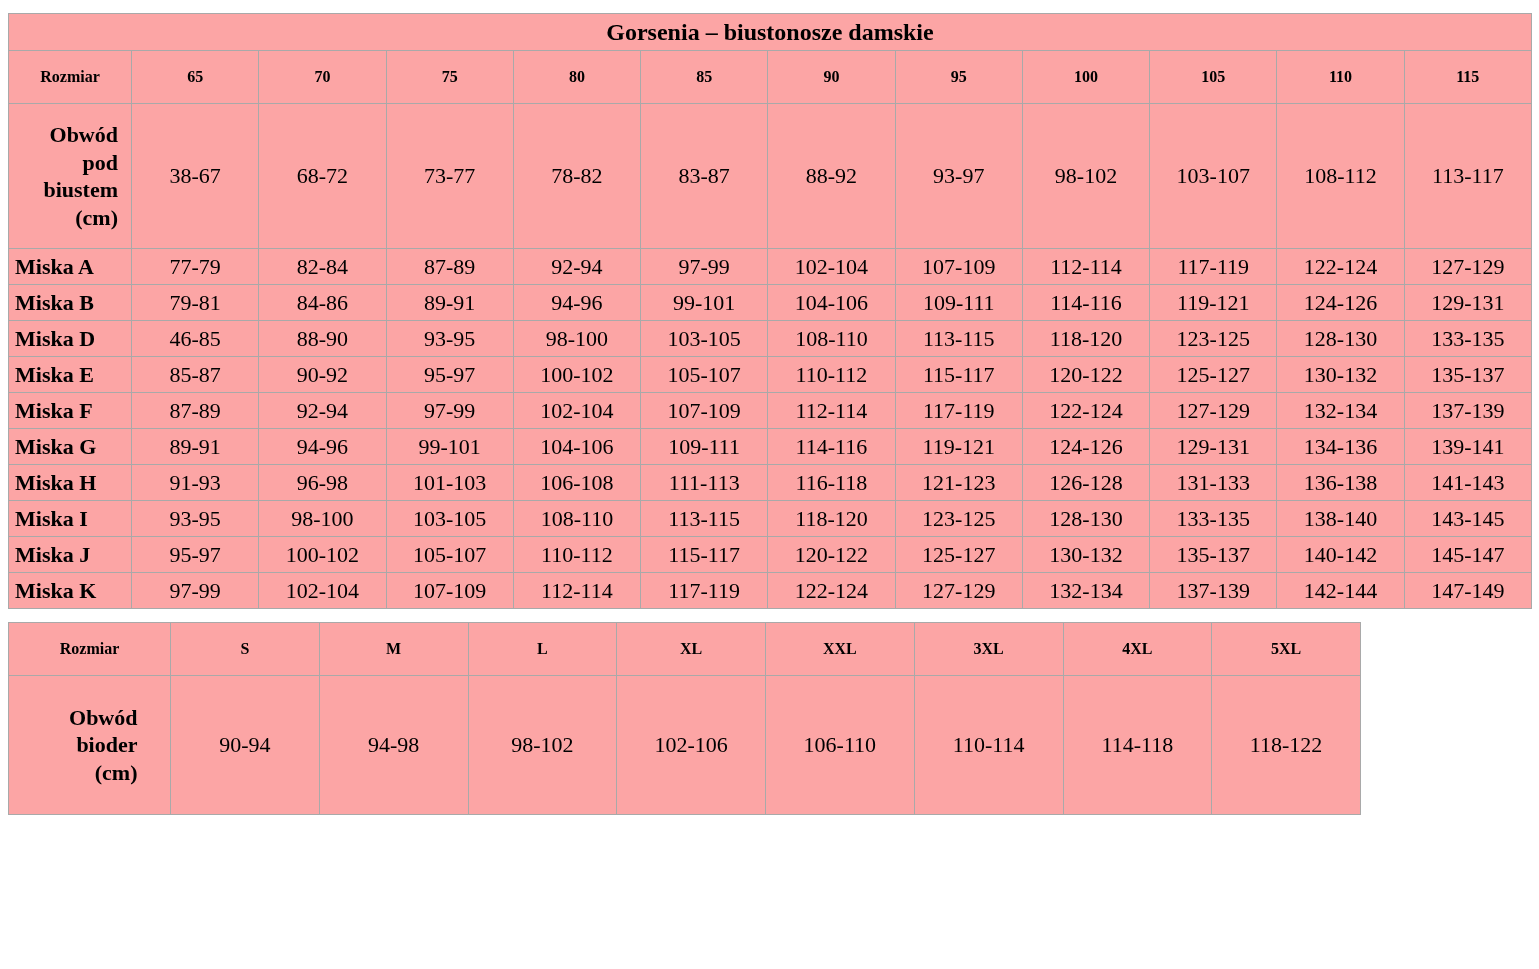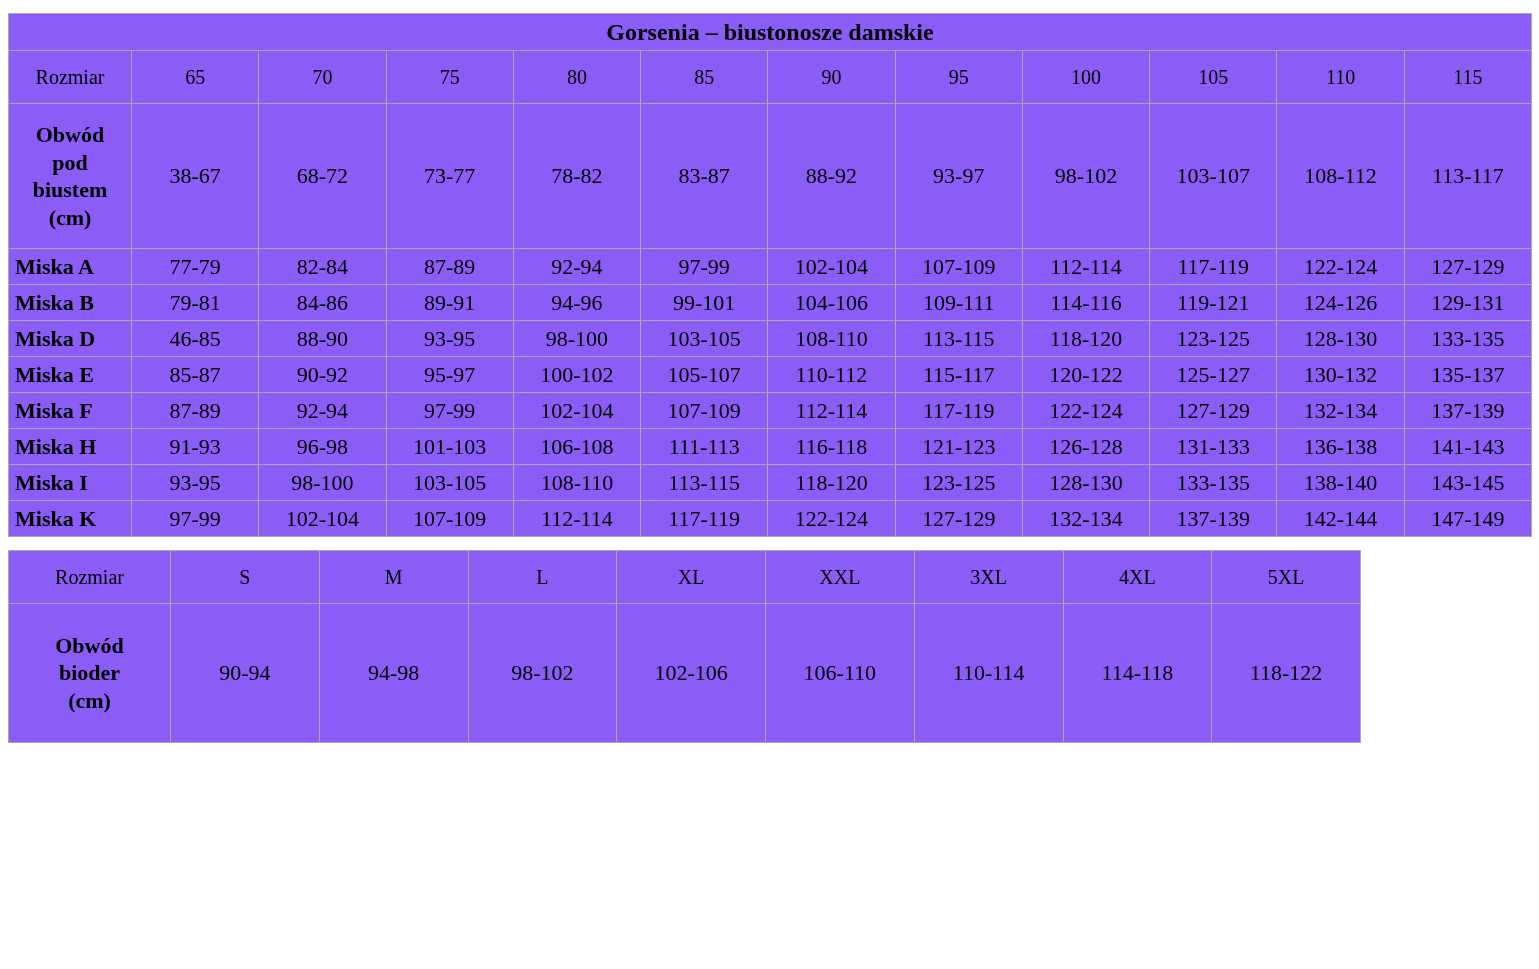--- a/index.html
+++ b/index.html
@@ -12,54 +12,55 @@
   .page {
     width: 1539px;
     height: 969px;
     box-sizing: border-box;
     padding: 13px 8px 0 8px;
     background: #ffffff;
     overflow: hidden;
   }
   table {
     border-collapse: collapse;
-    background: #8b5cf6;
+    background: #fca5a5;
     table-layout: fixed;
   }
   table.bra-table   { width: 1523px; margin-bottom: 13px; }
   table.panty-table { width: 1352px; }
   td, th {
     border: 1px solid #a9a9a9;
     text-align: center;
     vertical-align: middle;
     padding: 1px 3px;
     overflow: hidden;
   }
   .title-cell {
     font-weight: bold;
     font-size: 24px;
     height: 34px;
     text-align: center;
   }
   .size-header-row th {
-    font-weight: normal;
-    font-size: 20px;
+    font-weight: bold;
+    font-size: 16px;
     height: 50px;
   }
   .measure-row td { font-size: 22px; }
   .bra-table   .measure-row td { height: 142px; }
   .panty-table .measure-row td { height: 136px; }
   .measure-label {
     font-weight: bold;
     font-size: 23px;
     line-height: 1.25;
   }
   .measure-label .wrapbox {
     display: inline-block;
     max-width: 96px;
+    text-align: right;
   }
   .cup-row td {
     font-size: 22px;
     height: 33px;
   }
   .cup-label {
     font-weight: bold;
     text-align: left;
     padding-left: 6px !important;
   }
@@ -180,20 +181,34 @@
           <td>102-104</td>
           <td>107-109</td>
           <td>112-114</td>
           <td>117-119</td>
           <td>122-124</td>
           <td>127-129</td>
           <td>132-134</td>
           <td>137-139</td>
         </tr>
         <tr class="cup-row">
+          <td class="cup-label">Miska G</td>
+          <td>89-91</td>
+          <td>94-96</td>
+          <td>99-101</td>
+          <td>104-106</td>
+          <td>109-111</td>
+          <td>114-116</td>
+          <td>119-121</td>
+          <td>124-126</td>
+          <td>129-131</td>
+          <td>134-136</td>
+          <td>139-141</td>
+        </tr>
+        <tr class="cup-row">
           <td class="cup-label">Miska H</td>
           <td>91-93</td>
           <td>96-98</td>
           <td>101-103</td>
           <td>106-108</td>
           <td>111-113</td>
           <td>116-118</td>
           <td>121-123</td>
           <td>126-128</td>
           <td>131-133</td>
@@ -208,20 +223,34 @@
           <td>108-110</td>
           <td>113-115</td>
           <td>118-120</td>
           <td>123-125</td>
           <td>128-130</td>
           <td>133-135</td>
           <td>138-140</td>
           <td>143-145</td>
         </tr>
         <tr class="cup-row">
+          <td class="cup-label">Miska J</td>
+          <td>95-97</td>
+          <td>100-102</td>
+          <td>105-107</td>
+          <td>110-112</td>
+          <td>115-117</td>
+          <td>120-122</td>
+          <td>125-127</td>
+          <td>130-132</td>
+          <td>135-137</td>
+          <td>140-142</td>
+          <td>145-147</td>
+        </tr>
+        <tr class="cup-row">
           <td class="cup-label">Miska K</td>
           <td>97-99</td>
           <td>102-104</td>
           <td>107-109</td>
           <td>112-114</td>
           <td>117-119</td>
           <td>122-124</td>
           <td>127-129</td>
           <td>132-134</td>
           <td>137-139</td>

